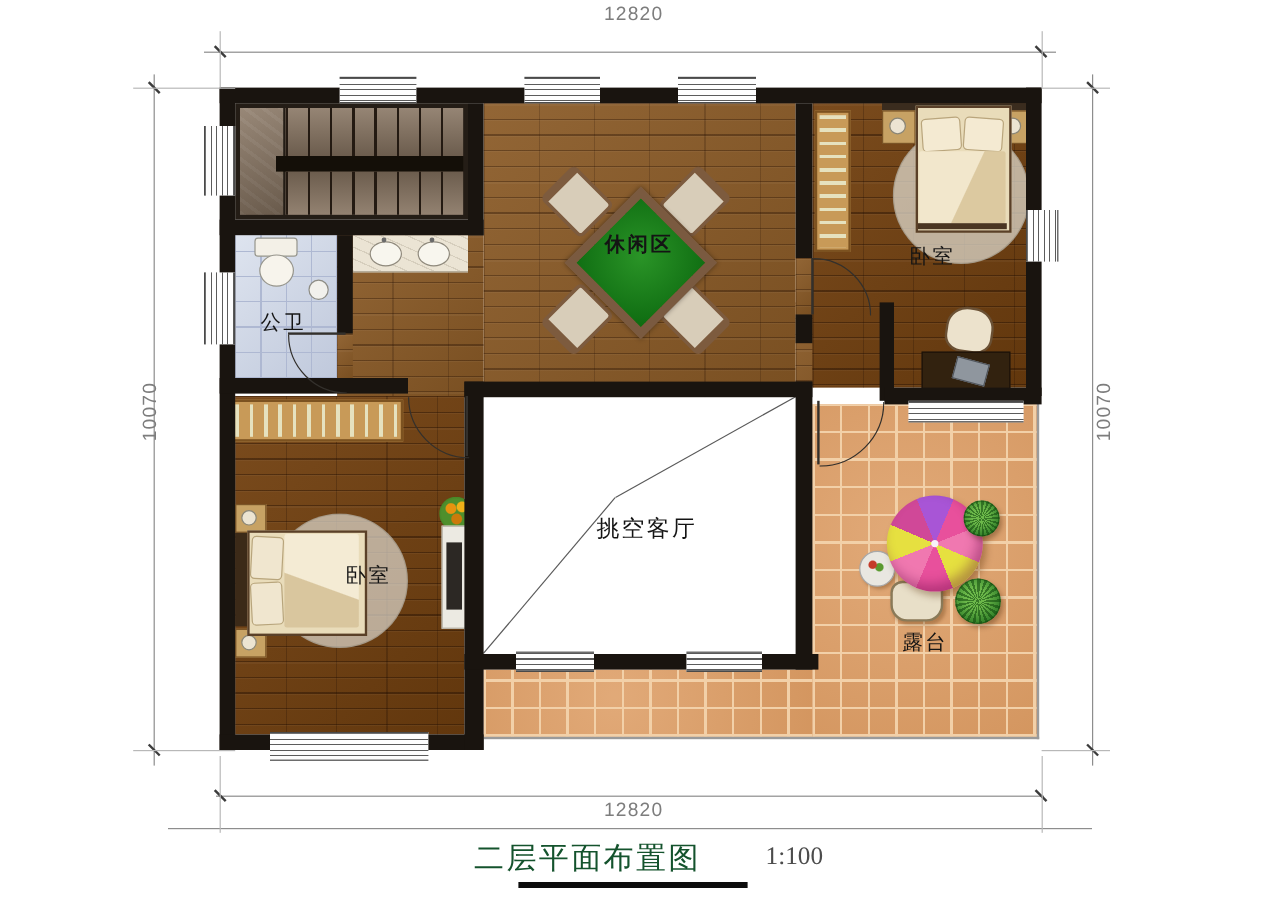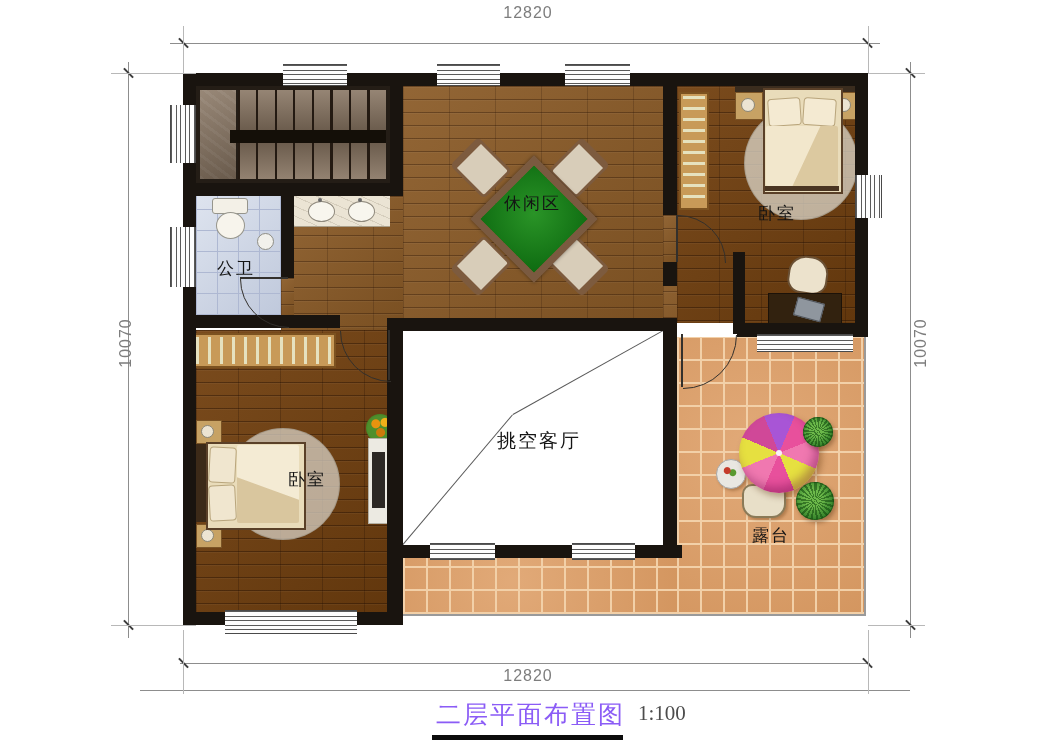--- a/index.html
+++ b/index.html
@@ -53,22 +53,22 @@
     background-blend-mode:normal;
     box-shadow:inset 0 0 0 1px rgba(10,60,10,.5), 2px 3px 4px rgba(60,30,0,.35);}
   .bush:before{content:"";position:absolute;inset:0;border-radius:50%;
     background:repeating-conic-gradient(rgba(15,70,12,.55) 0 8deg, transparent 8deg 17deg);}
   .hang-v{position:absolute;background:#c89a58;border:2px solid #7c5220;}
   .hang-v:before{content:"";position:absolute;inset:2px;
     background:repeating-linear-gradient(180deg, rgba(240,250,225,.75) 0 3px, transparent 3px 11px);}
   .hang-h{position:absolute;background:#c89a58;border:2px solid #7c5220;}
   .hang-h:before{content:"";position:absolute;inset:2px;
     background:repeating-linear-gradient(90deg, rgba(240,250,225,.75) 0 3px, transparent 3px 12px);}
-  .title-cn{position:absolute;font-family:"Liberation Serif", serif;color:#8b5cf6;
-    font-size:25px;letter-spacing:2px;text-align:right;}
+  .title-cn{position:absolute;font-family:"Liberation Serif", serif;color:#14532d;
+    font-size:25px;letter-spacing:2px;text-align:left;}
   .title-scale{position:absolute;font-family:"Liberation Serif", serif;color:#4c4c4c;font-size:21px;}
 </style>
 </head>
 <body>
 
 <div id="plan">
 
   <div class="abs" style="left:196px;top:86px;width:194px;height:97px;background:#241d16;"></div>
   <div class="marble abs" style="left:200px;top:90px;width:36px;height:89px;"></div>
   <div class="marble abs" style="left:238px;top:90px;width:148px;height:40px;
@@ -218,21 +218,21 @@
   <div class="leaf" style="left:676px;top:215px;width:2px;height:47px;"></div>
 
   <div class="arc" style="left:629px;top:281px;width:106px;height:106px;
               clip-path:polygon(50% 50%, 100% 50%, 100% 100%, 50% 100%);"></div>
   <div class="leaf" style="left:681px;top:334px;width:2px;height:53px;"></div>
 
   <div class="arc" style="left:340px;top:280px;width:100px;height:100px;
               clip-path:polygon(0% 50%, 50% 50%, 50% 100%, 0% 100%);"></div>
   <div class="leaf" style="left:388px;top:330px;width:2px;height:50px;"></div>
 
-  <div class="lbl" style="left:504px;top:192px;">休闲区</div>
+  <div class="lbl" style="left:504px;top:192px;font-weight:bold;">休闲区</div>
   <div class="lbl" style="left:758px;top:202px;">卧室</div>
   <div class="lbl" style="left:217px;top:257px;">公卫</div>
   <div class="lbl" style="left:288px;top:468px;">卧室</div>
   <div class="lbl" style="left:497px;top:428px;font-size:19px;">挑空客厅</div>
   <div class="lbl" style="left:752px;top:524px;">露台</div>
 
   <div class="dimtxt" style="left:488px;top:4px;width:80px;">12820</div>
   <div class="dimline" style="left:170px;top:43px;width:710px;height:1px;"></div>
   <div class="tick" style="left:177px;top:42px;"></div>
   <div class="tick" style="left:861px;top:42px;"></div>

